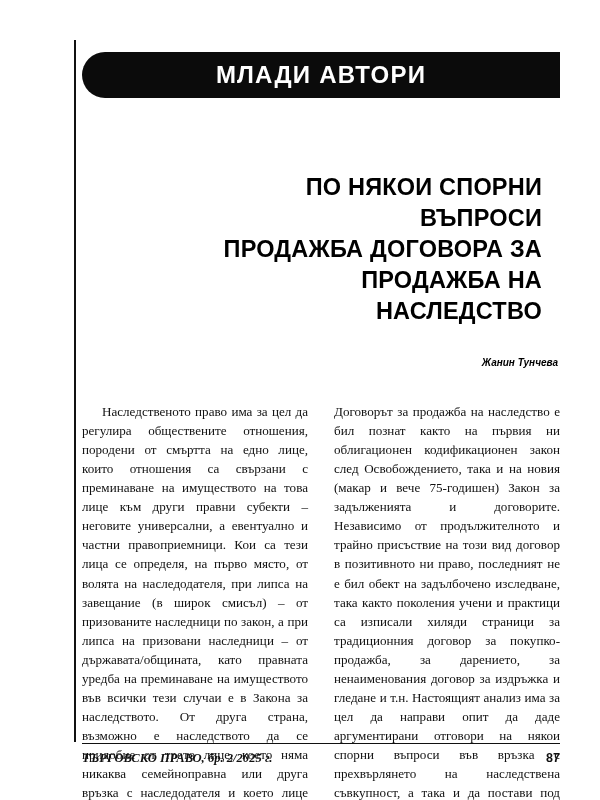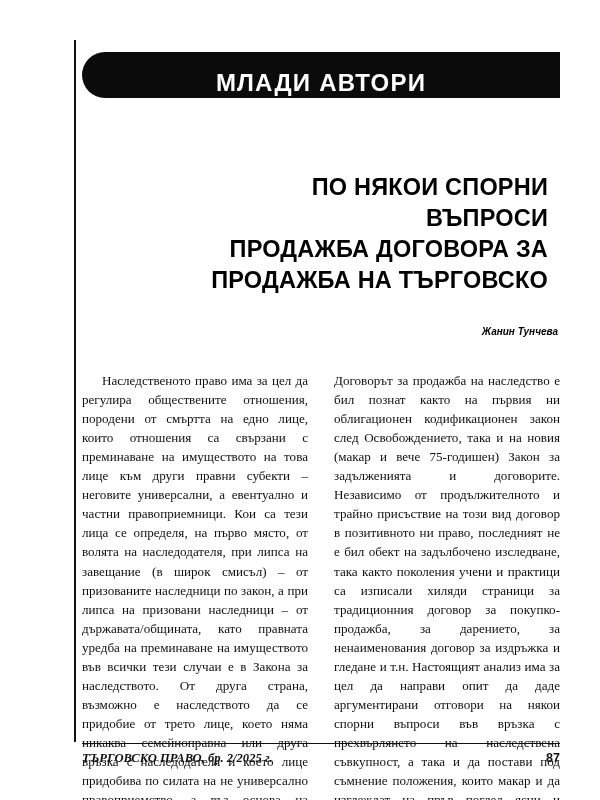--- a/index.html
+++ b/index.html
@@ -43,21 +43,21 @@
     left: 0;
     top: 14px;
     right: 0;
     height: 46px;
     background: #0b0b0b;
     border-radius: 23px 0 0 23px;
   }
   .header-band-title {
     position: absolute;
     left: 0;
-    top: 22px;
+    top: 14px;
     right: 0;
     height: 46px;
     line-height: 46px;
     text-align: center;
     color: #ffffff;
     font-family: "Liberation Sans", sans-serif;
     font-weight: bold;
     font-size: 24px;
     letter-spacing: 1.2px;
   }
@@ -69,21 +69,21 @@
     text-align: right;
     padding-right: 2px;
   }
   .doc-title {
     font-family: "Liberation Sans", sans-serif;
     font-weight: bold;
     font-size: 23.5px;
     line-height: 1.32;
     letter-spacing: 0.2px;
     color: #000000;
-    margin: 10px;
+    margin: 16px;
   }
   .author {
     margin-top: 30px;
     font-family: "Liberation Sans", sans-serif;
     font-weight: bold;
     font-style: italic;
     font-size: 10px;
     color: #000000;
   }
 
@@ -146,21 +146,21 @@
 
   <div class="header-area">
     <div class="header-band"></div>
     <div class="header-band-title">МЛАДИ АВТОРИ</div>
   </div>
 
   <div class="title-block">
     <h1 class="doc-title">
       <span>ПО НЯКОИ СПОРНИ ВЪПРОСИ</span><br>
       <span>ПРОДАЖБА ДОГОВОРА ЗА</span><br>
-      <span>ПРОДАЖБА НА ТЪРГОВСКО</span>
+      <span>ПРОДАЖБА НА НАСЛЕДСТВО</span>
     </h1>
     <div class="author">Жанин Тунчева</div>
   </div>
 
   <div class="columns">
     <div class="col">
       <p class="indent">Наследственото право има за цел да регулира обществените отношения, породени от смъртта на едно лице, които отношения са свързани с преминаване на имуществото на това лице към други правни субекти – неговите универсални, а евентуално и частни правоприемници. Кои са тези лица се определя, на първо място, от волята на наследодателя, при липса на завещание (в широк смисъл) – от призованите наследници по закон, а при липса на призовани наследници – от държавата/общината, като правната уредба на преминаване на имуществото във всички тези случаи е в Закона за наследството. От друга страна, възможно е наследството да се придобие от трето лице, което няма никаква семейноправна или друга връзка с наследодателя и което лице придобива по силата на не универсално правоприемство, а въз основа на гражданскоправна сделка. Това преминаване на имущество има уредба в нашето законодателство в разпоредбите на чл. 212 и чл. 213 от Закона за задълженията и договорите.</p>
     </div>
     <div class="col">
       <p>Договорът за продажба на наследство е бил познат както на първия ни облигационен кодификационен закон след Освобождението, така и на новия (макар и вече 75-годишен) Закон за задълженията и договорите. Независимо от продължителното и трайно присъствие на този вид договор в позитивното ни право, последният не е бил обект на задълбочено изследване, така както поколения учени и практици са изписали хиляди страници за традиционния договор за покупко-продажба, за дарението, за ненаименования договор за издръжка и гледане и т.н. Настоящият анализ има за цел да направи опит да даде аргументирани отговори на някои спорни въпроси във връзка с прехвърлянето на наследствена съвкупност, а така и да постави под съмнение положения, които макар и да изглеждат на пръв поглед ясни и категорични, не следва да се приемат безкритично при цялостното им анализиране в контекста на конкретния гражданскоправен въпрос или доктринално-практически проблем.</p>

